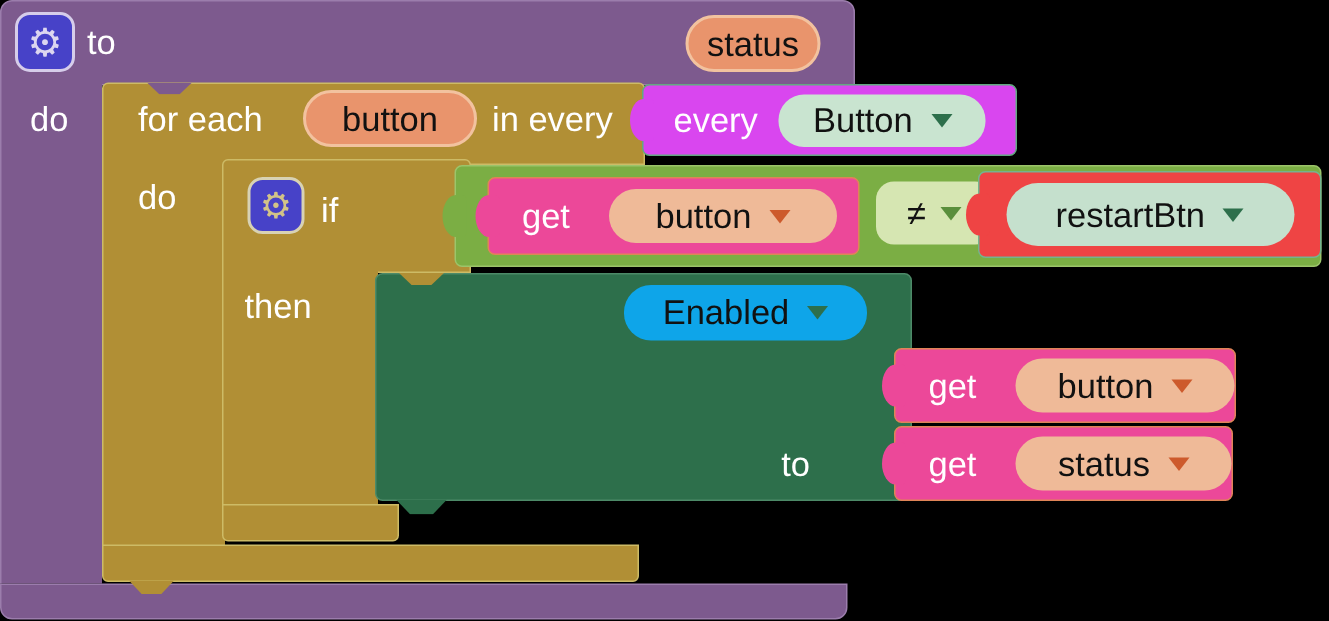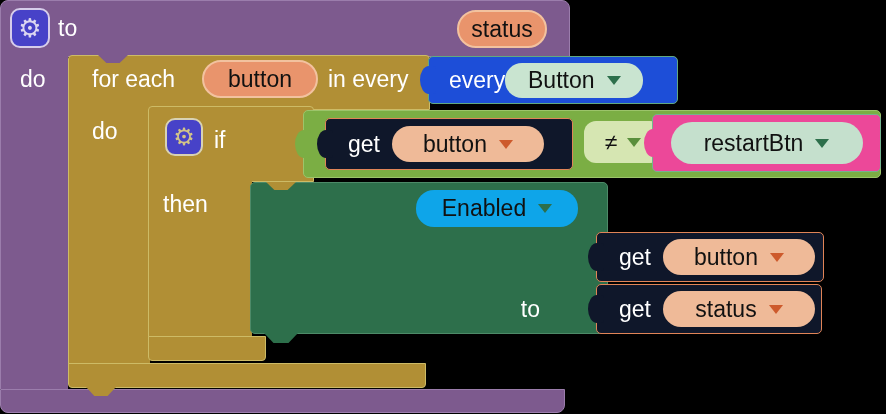--- a/index.html
+++ b/index.html
@@ -41,33 +41,33 @@
   .if-head{left:148px;top:106px;width:166px;height:76px;border-radius:4px 4px 0 0;}
   .if-left{left:148px;top:180px;width:104px;height:158px;border-top:none;border-bottom:none;border-right:none;}
   .if-bottom{left:148px;top:336px;width:118px;height:25px;border-radius:0 0 4px 4px;}
   .lbl-if{left:214px;top:129px;}
   .lbl-then{left:163px;top:193px;}
 
   
   .vblock{display:flex;align-items:center;border-radius:5px;}
   .vblock::before{content:"";position:absolute;left:-9px;top:50%;transform:translateY(-50%);
                   width:16px;height:28px;background:inherit;border-radius:9px 3px 3px 9px / 14px 3px 3px 14px;}
-  .every-block{left:428px;top:56px;width:250px;height:48px;background:#1d4ed8;border:1px solid #62a981;
-               padding-left:20px;}
+  .every-block{left:428px;top:56px;width:250px;height:48px;background:#d946ef;border:1px solid #62a981;
+               padding-left:20px;gap:14px;}
   .mint-field{background:#c9e4d0;border-radius:17px;display:flex;align-items:center;justify-content:center;gap:12px;}
   .every-field{width:138px;height:35px;}
 
   .cmp-block{left:303px;top:110px;width:578px;height:68px;background:#7bae44;border:1px solid #9cc46a;}
   .neq-field{left:584px;top:121px;width:78px;height:42px;background:#d6e6b2;border-radius:12px;
              display:flex;align-items:center;justify-content:center;gap:10px;}
-  .restart-block{left:652px;top:114px;width:229px;height:58px;background:#ec4899;border:1px solid #74b48f;
+  .restart-block{left:652px;top:114px;width:229px;height:58px;background:#ef4444;border:1px solid #74b48f;
                  justify-content:center;}
   .restart-field{width:192px;height:42px;border-radius:21px;background:#c5e0cd;}
 
-  .get-block{background:#0f172a;border:1px solid #e08457;padding-left:22px;gap:12px;}
+  .get-block{background:#ec4899;border:1px solid #e08457;padding-left:22px;gap:26px;}
   .get1{left:325px;top:118px;width:248px;height:52px;}
   .get2{left:596px;top:232px;width:228px;height:50px;}
   .get3{left:596px;top:284px;width:226px;height:50px;}
   .orange-field{background:#efba98;border-radius:18px;display:flex;align-items:center;justify-content:center;gap:12px;}
   .of1{width:152px;height:36px;}
 
   
   .set-block{left:250px;top:182px;width:358px;height:152px;background:#2d6f4b;border:1px solid #4d8a68;border-radius:5px;}
   .set-notch{left:266px;top:182px;width:30px;height:8px;background:#b18f35;
              clip-path:polygon(0 0,100% 0,72% 100%,28% 100%);}

